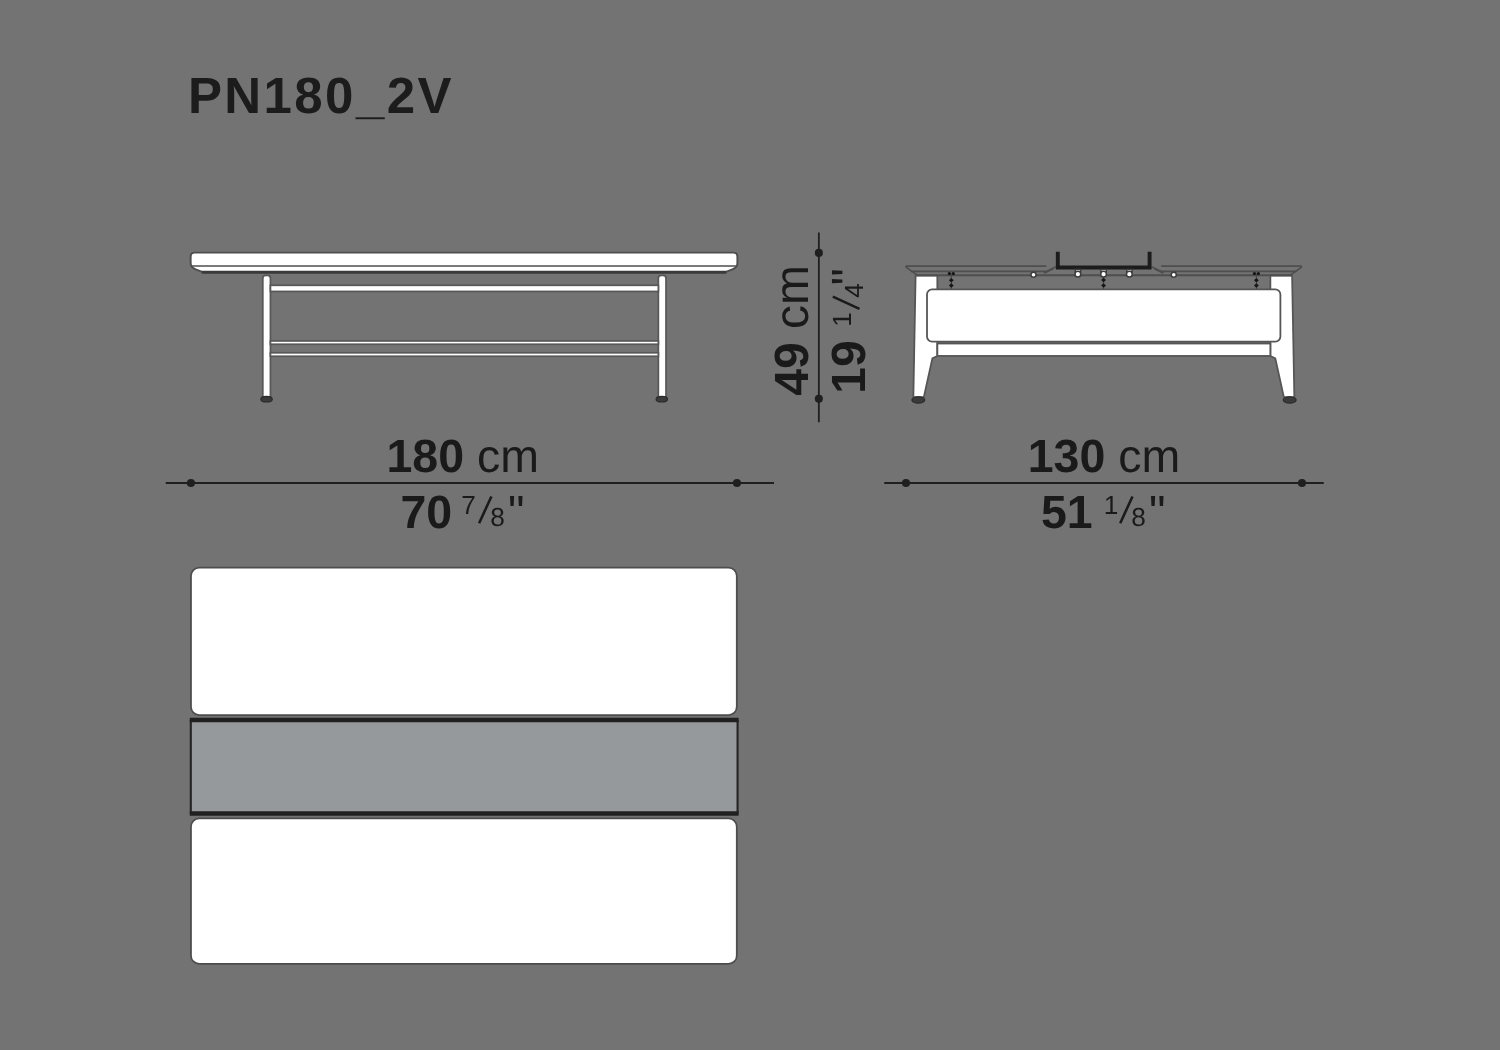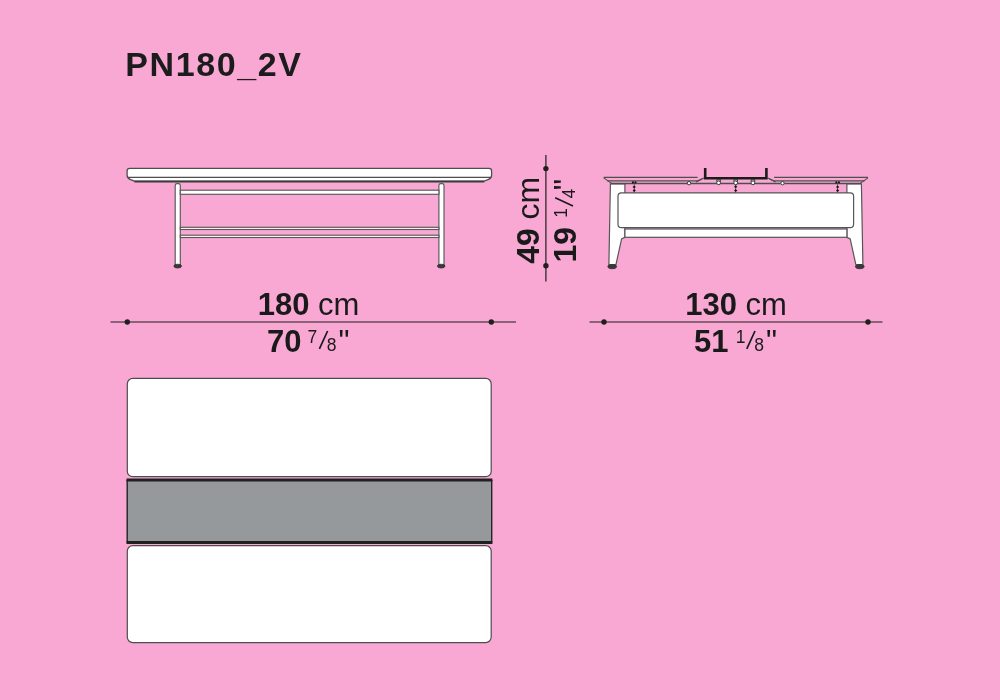--- a/index.html
+++ b/index.html
@@ -1,16 +1,16 @@
 <!DOCTYPE html>
 <html><head>
 <meta charset="utf-8">
 <style>
   html,body{margin:0;padding:0;background:#ffffff;}
-  .page{position:relative;width:1000px;height:700px;background:#f9a8d4;overflow:hidden;
+  .page{position:relative;width:1000px;height:700px;background:#737373;overflow:hidden;
         font-family:"Liberation Sans", sans-serif;}
 </style>
 </head>
 <body>
 <div class="page">
 <svg width="1000" height="700" viewBox="0 0 1000 700">
 
   <text x="125.3" y="75.5" font-size="34" font-weight="bold" fill="#1c1c1c" letter-spacing="1.6">PN180_2V</text>
 
   <g stroke="#585858" stroke-width="1.15" fill="none">

